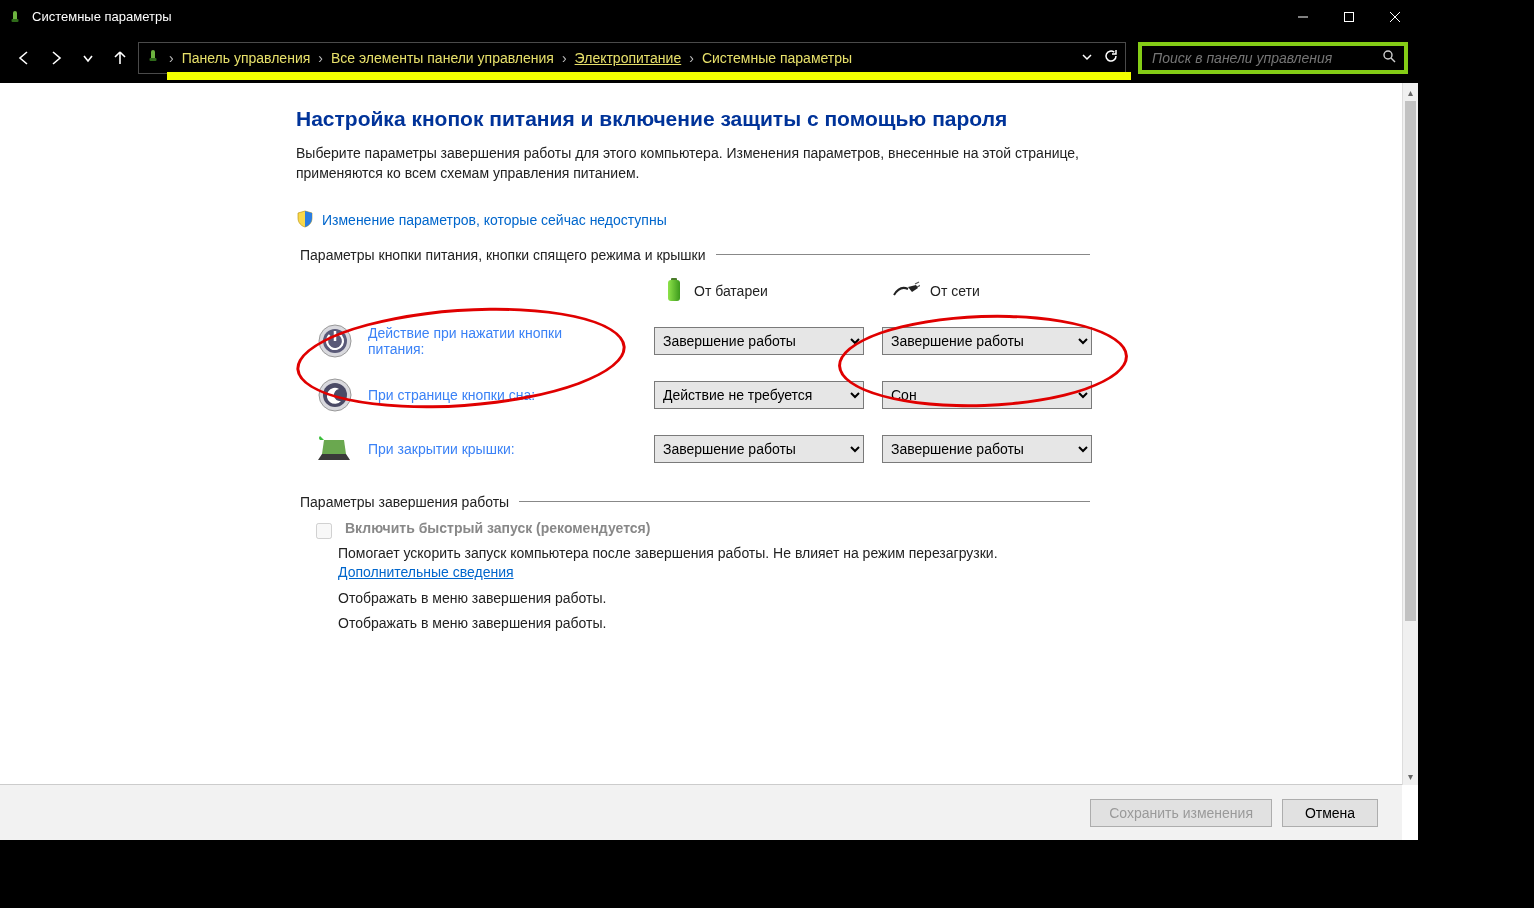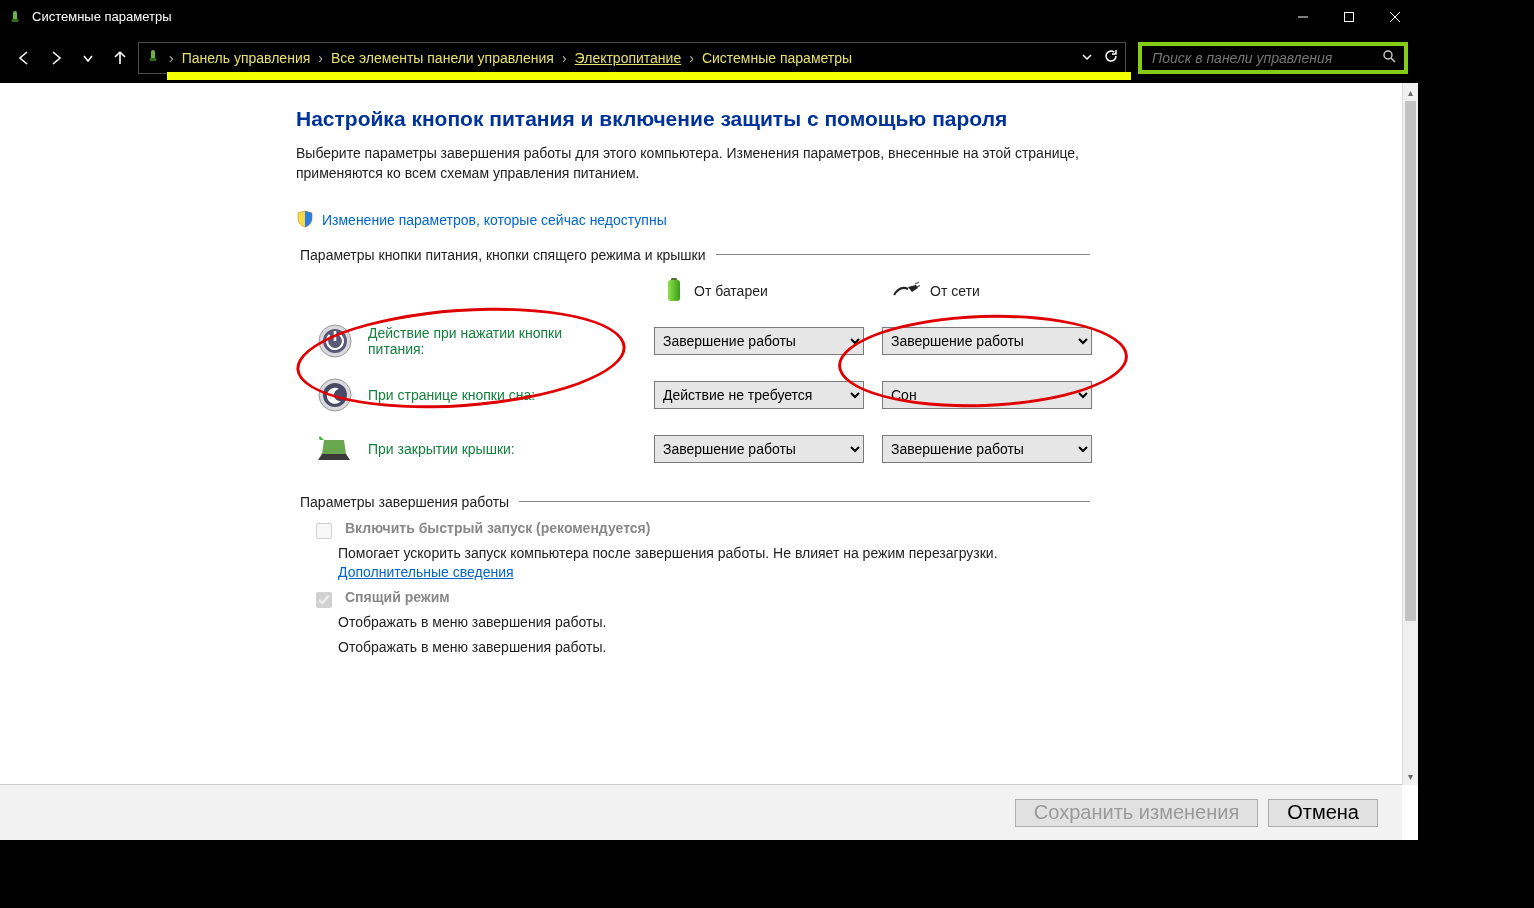--- a/index.html
+++ b/index.html
@@ -36,36 +36,36 @@
   .shield-row a { color:#0066cc; text-decoration:none; font-size:14px; }
 
   
   .section-head { display:flex; align-items:center; gap:10px; margin:8px 0 14px 0; }
   .section-head .sh-label { font-size:14px; color:#222; white-space:nowrap; }
   .section-head .sh-rule { flex:1; height:1px; background:#888; }
 
   
   .pgrid { display:grid; grid-template-columns: 320px 210px 210px; gap:16px 18px; align-items:center; }
   .pgrid .colhdr { display:flex; align-items:center; gap:10px; font-size:14px; color:#222; padding-left:10px; }
-  .pgrid .rowlbl { display:flex; align-items:center; gap:14px; font-size:14px; color:#15803d; }
+  .pgrid .rowlbl { display:flex; align-items:center; gap:14px; font-size:14px; color:#3b82f6; }
   .pgrid .rowlbl .ricon { width:38px; height:38px; display:flex; align-items:center; justify-content:center; }
   .pgrid select { width:100%; height:28px; font-size:14px; padding:2px 4px; background:#e6e6e6; border:1px solid #7a7a7a; }
 
   
   .shutblock { margin-top:8px; }
   .chkrow { display:flex; align-items:flex-start; gap:10px; margin:6px 0 0 16px; }
   .chkrow input[type=checkbox] { width:16px; height:16px; margin-top:3px; }
   .chkrow .chklabel { font-size:14px; }
   .chkrow .chklabel b { color:#888; font-weight:600; }
   .chkdesc { margin:2px 0 6px 42px; font-size:14px; color:#222; max-width:720px; line-height:1.4; }
   .chkdesc a { color:#0066cc; text-decoration:underline; }
 
   
   .footer { position:absolute; left:0; right:16px; bottom:0; height:56px; border-top:1px solid #ccc; background:#f2f2f2; display:flex; align-items:center; justify-content:flex-end; gap:10px; padding-right:24px; }
-  .btn { min-width:96px; height:28px; padding:0 18px; font-size:20px; background:#e1e1e1; border:1px solid #adadad; }
+  .btn { min-width:96px; height:28px; padding:0 18px; font-size:14px; background:#e1e1e1; border:1px solid #adadad; }
   .btn.disabled { color:#9a9a9a; }
 
   
   .vscroll { position:absolute; top:0; right:0; bottom:55px; width:16px; background:#f0f0f0; border-left:1px solid #ddd; }
   .vscroll .arrow { height:18px; display:flex; align-items:center; justify-content:center; color:#666; font-size:10px; }
   .vscroll .thumb { position:absolute; left:2px; right:2px; top:18px; height:520px; background:#c2c2c2; }
 
   
   .annot { position:absolute; border:3px solid #e00000; border-radius:50%; pointer-events:none; z-index:50; }
 
@@ -249,24 +249,20 @@
 
       <div class="shutblock">
         <div class="chkrow">
           <input type="checkbox" disabled="" style="">
           <span class="chklabel"><b>Включить быстрый запуск (рекомендуется)</b></span>
         </div>
         <div class="chkdesc">
           <span>Помогает ускорить запуск компьютера после завершения работы. Не влияет на режим перезагрузки. </span><a href="#">Дополнительные сведения</a>
         </div>
 
-        <div class="chkrow">
-          <input type="checkbox" checked="" disabled="" style="">
-          <span class="chklabel"><b>Спящий режим</b></span>
-        </div>
         <div class="chkdesc">Отображать в меню завершения работы.</div>
 
         <div class="chkdesc">Отображать в меню завершения работы.</div>
       </div>
     </div>
   </div>
 
   <div class="footer">
     <button class="btn disabled" disabled="">Сохранить изменения</button>
     <button class="btn">Отмена</button>

